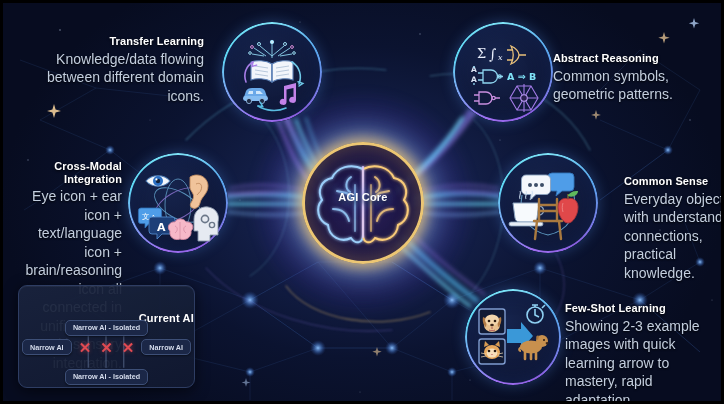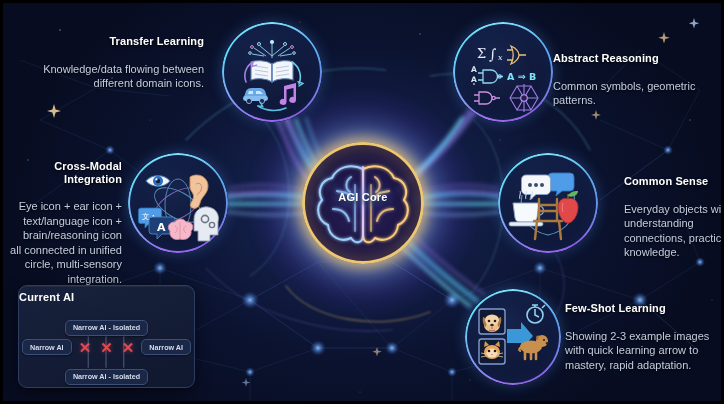--- a/index.html
+++ b/index.html
@@ -46,21 +46,21 @@
   .node svg { position:absolute; inset:0; width:100%; height:100%; }
 
   
   .label { position:absolute; z-index:30; }
   .label .ttl {
     color:#ffffff; font-weight:bold; font-size:11px;
     letter-spacing:.1px; line-height:1.15;
     text-shadow:0 1px 3px rgba(0,0,0,.85);
   }
   .label .dsc {
-    color:#c3cede; font-size:11px; line-height:1.32; margin-top:14px;
+    color:#c3cede; font-size:14px; line-height:1.32; margin-top:2px;
     text-shadow:0 1px 2px rgba(0,0,0,.85);
   }
   .label.r { text-align:right; }
   .label.l { text-align:left; }
 
   
   #core-wrap { position:absolute; left:293px; top:133px; width:140px; height:140px; z-index:25; }
   #core-glow {
     position:absolute; left:-42px; top:-42px; width:224px; height:224px;
     border-radius:50%;
@@ -87,22 +87,22 @@
   
   #panel {
     position:absolute; left:18px; top:285px; width:177px; height:103px;
     border-radius:9px;
     background:linear-gradient(160deg, rgba(26,36,62,.93) 0%, rgba(17,25,48,.95) 100%);
     border:1px solid #2e3d63;
     box-shadow:0 3px 14px rgba(0,0,0,.55), inset 0 1px 0 rgba(255,255,255,.05);
     z-index:40;
   }
   #panel-title {
-    text-align:left; color:#fff; font-weight:bold; font-size:11px;
-    margin-top:5px; letter-spacing:.2px;
+    text-align:right; color:#fff; font-weight:bold; font-size:11px;
+    margin-top:26px; letter-spacing:.2px;
   }
   .chip {
     display:inline-block;
     background:#1b2747;
     border:1px solid #3d4f77;
     border-radius:5px;
     color:#d5dcec; font-size:7.2px; font-weight:bold;
     padding:2.5px 7px; white-space:nowrap;
     box-shadow:0 1px 2px rgba(0,0,0,.45);
   }

